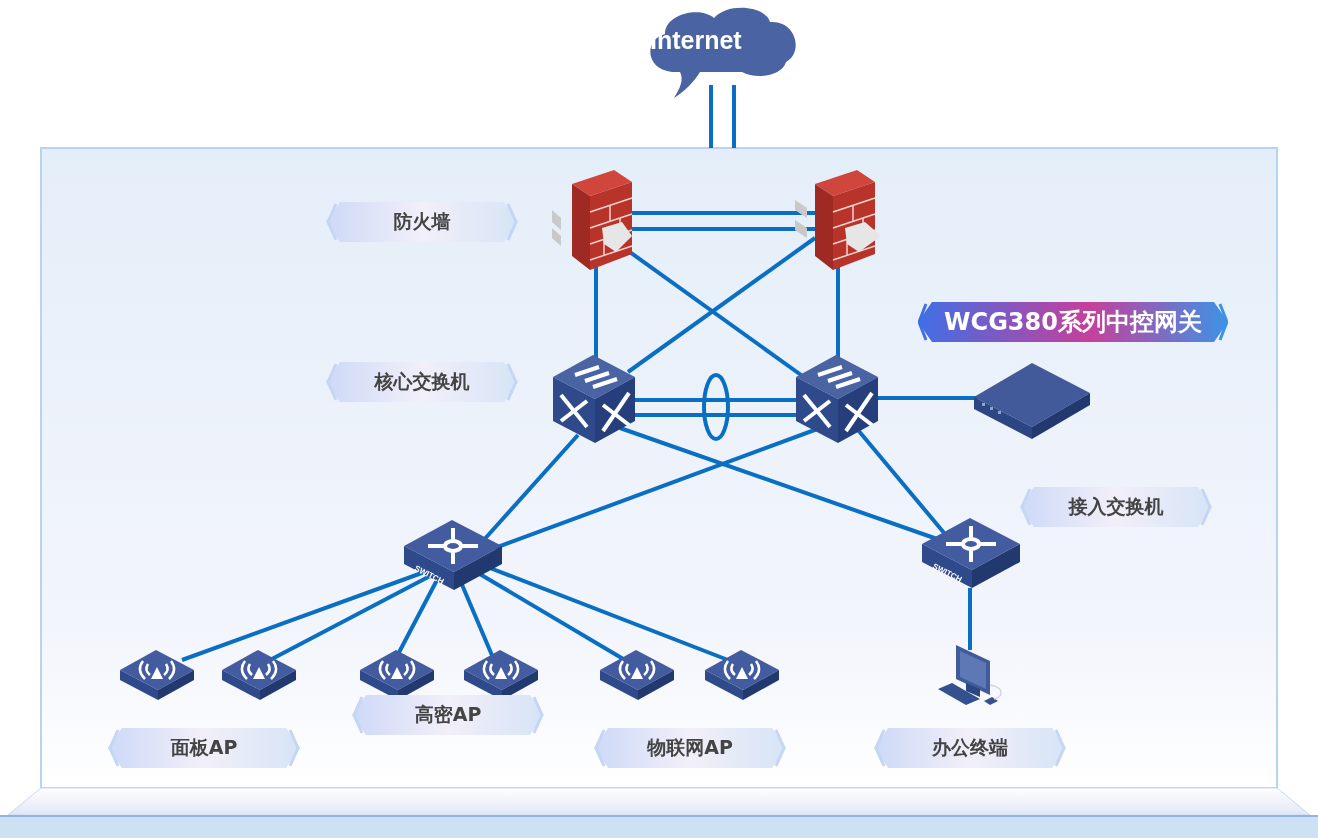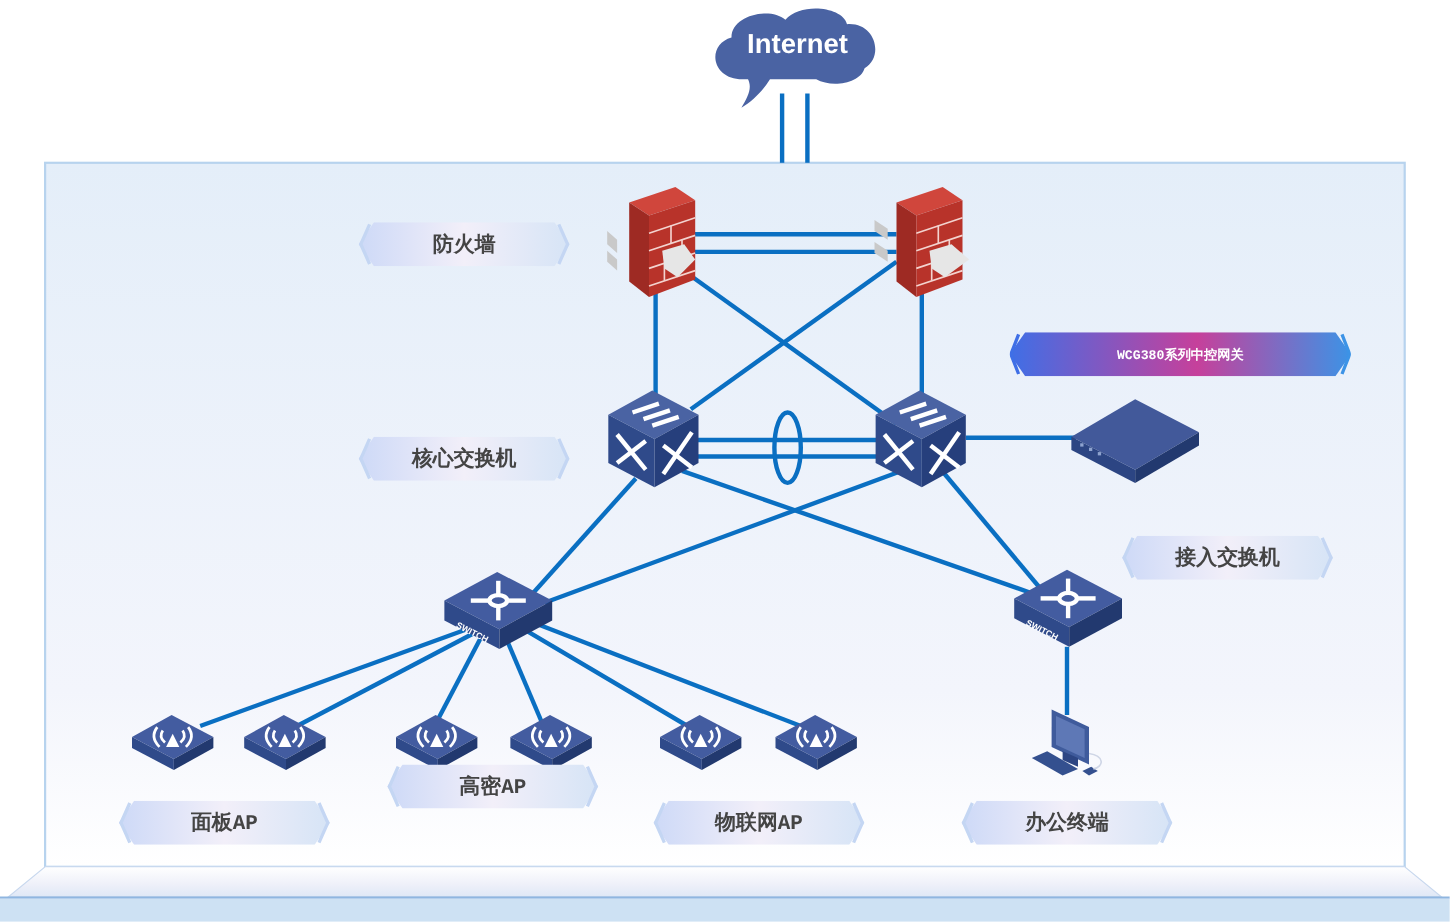--- a/index.html
+++ b/index.html
@@ -1,22 +1,22 @@
 <!DOCTYPE html>
 <html><head>
 <meta charset="utf-8">
 <style>
   html,body{margin:0;padding:0;background:#ffffff;}
   body{width:1318px;height:838px;position:relative;overflow:hidden;font-family:"DejaVu Sans","Liberation Sans",sans-serif;}
   #stage{position:absolute;left:0;top:0;width:1318px;height:838px;}
-  .lbl{position:absolute;height:40px;display:flex;align-items:center;justify-content:center;font-weight:bold;font-size:19px;color:#444;font-family:Liberation Mono, monospace;}
+  .lbl{position:absolute;height:40px;display:flex;align-items:center;justify-content:center;font-weight:bold;font-size:19px;color:#444;}
   .lbl .bg{position:absolute;inset:0;}
   .lbl span{position:relative;z-index:1;}
-  .lbl.hl{color:#fff;font-size:12px;}
-  #cloud-text{position:absolute;left:650px;top:26px;width:150px;text-align:center;color:#fff;font-weight:bold;font-size:25px;font-family:"Liberation Sans",sans-serif;}
+  .lbl.hl{color:#fff;font-size:24px;}
+  #cloud-text{position:absolute;left:650px;top:26px;width:150px;text-align:left;color:#fff;font-weight:bold;font-size:25px;font-family:"Liberation Sans",sans-serif;}
 </style>
 </head>
 <body>
 
 <div id="stage">
 <svg width="1318" height="838" viewBox="0 0 1318 838" xmlns="http://www.w3.org/2000/svg">
   <defs>
     <linearGradient id="panelGrad" x1="0" y1="0" x2="0" y2="1">
       <stop offset="0" stop-color="#e4eef9"></stop>
       <stop offset="0.75" stop-color="#f3f5fc"></stop>
@@ -253,21 +253,21 @@
   <span>防火墙</span>
 </div>
 <div class="lbl hl" style="left:918px;top:302px;width:310px;">
   <svg class="bg" viewBox="0 0 310 40" preserveAspectRatio="none">
         <polygon points="14,0 296,0 310,20 296,40 14,40 0,20" fill="url(#hlGrad)"></polygon>
         <polyline points="8,2 1,20 8,38" stroke="#3f6fe6" stroke-width="3" fill="none"></polyline>
         <polyline points="302,2 309,20 302,38" stroke="#3c93e6" stroke-width="3" fill="none"></polyline>
       </svg>
   <span>WCG380系列中控网关</span>
 </div>
-<div class="lbl" style="left:326px;top:397px;width:192px;">
+<div class="lbl" style="left:326px;top:362px;width:192px;">
   <svg class="bg" viewBox="0 0 192 40" preserveAspectRatio="none">
         <polygon points="14,0 178,0 192,20 178,40 14,40 0,20" fill="url(#lblGrad)"></polygon>
         <polyline points="10,2 2,20 10,38" stroke="#c4d6f3" stroke-width="3" fill="none"></polyline>
         <polyline points="182,2 190,20 182,38" stroke="#c4d6f3" stroke-width="3" fill="none"></polyline>
       </svg>
   <span>核心交换机</span>
 </div>
 <div class="lbl" style="left:1020px;top:487px;width:192px;text-align:right;">
   <svg class="bg" viewBox="0 0 192 40" preserveAspectRatio="none">
         <polygon points="14,0 178,0 192,20 178,40 14,40 0,20" fill="url(#lblGrad)"></polygon>

